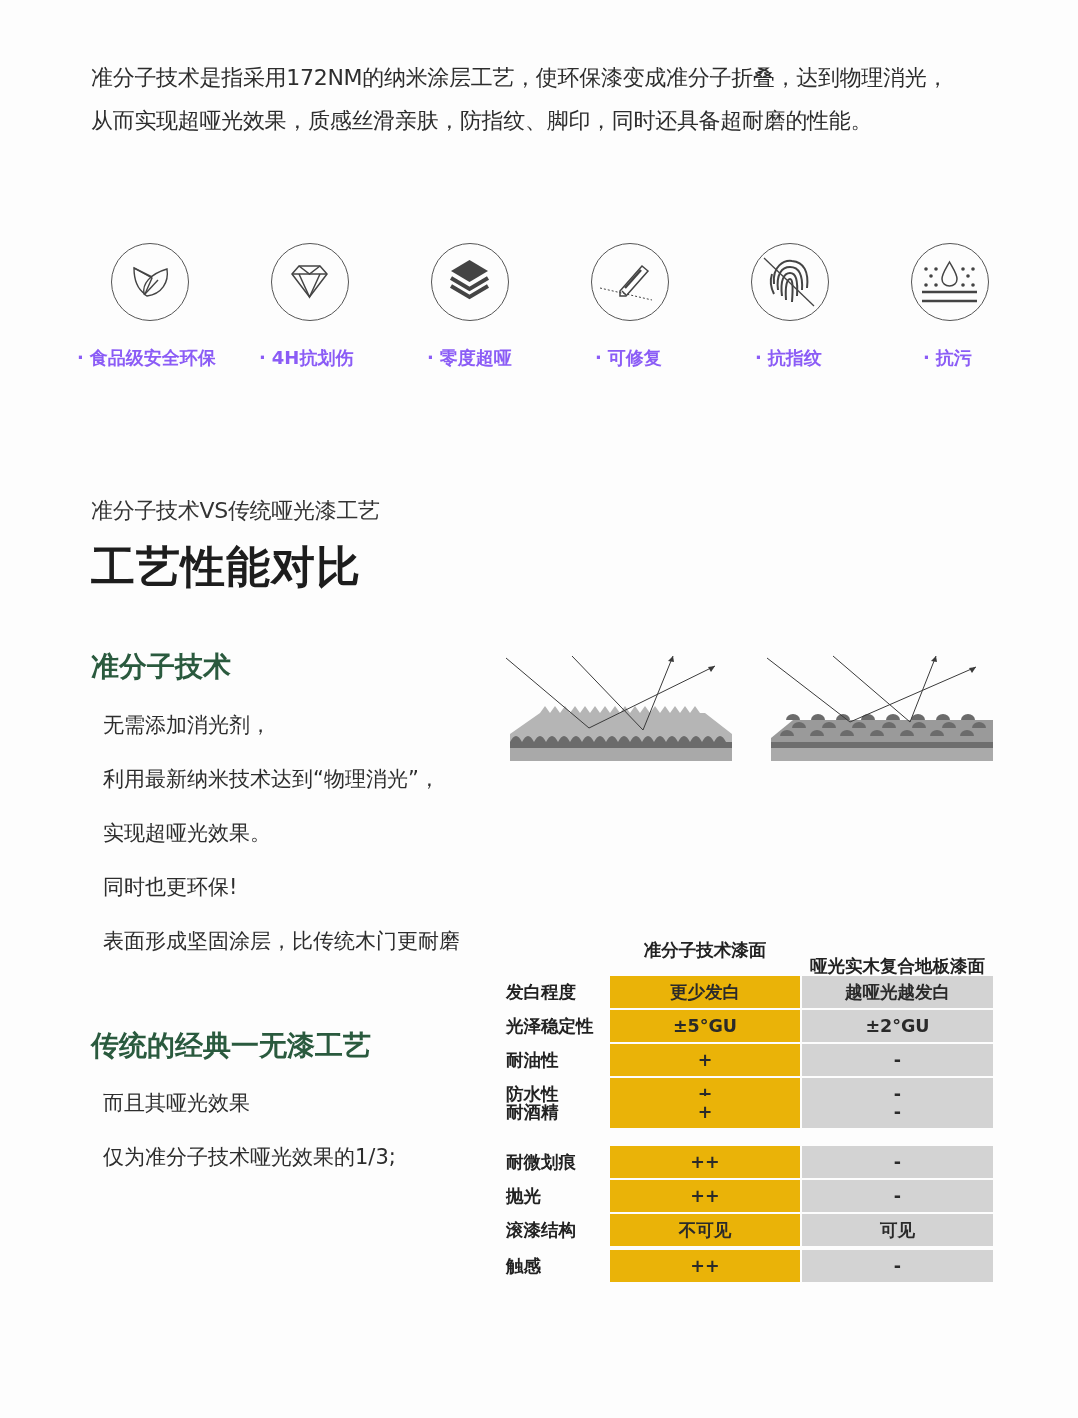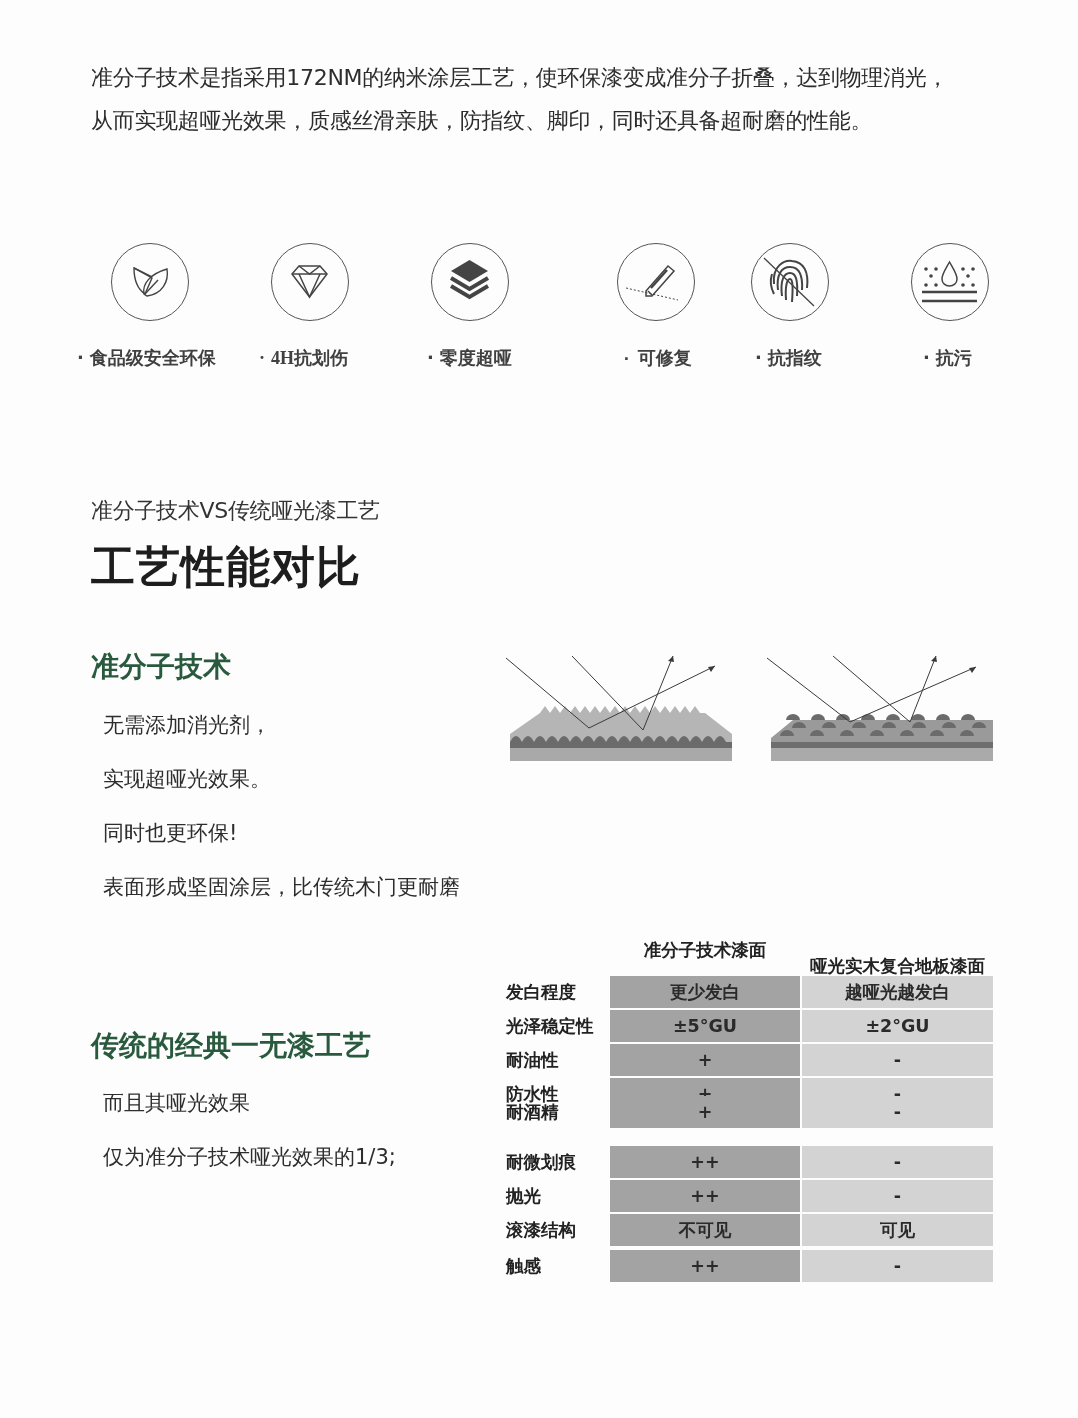--- a/index.html
+++ b/index.html
@@ -46,21 +46,21 @@
       position: absolute;
       left: 0; top: 0;
       width: 75px; height: 75px;
     }
     .feature .label {
       position: absolute;
       top: 103px;
       left: 0; width: 160px;
       font-size: 18px;
       font-weight: bold;
-      color: #404040;
+      color: #8b5cf6;
       white-space: nowrap;
       text-align: left;
     }
     .feature .label .dot { margin-right: 6px; font-weight: bold; }
 
     
     .subhead {
       left: 91px; top: 496px;
       font-size: 22px;
       color: #333;
@@ -125,21 +125,21 @@
     }
     .trow .c1, .trow .c2 {
       position: absolute;
       top: 0; height: 32px;
       line-height: 32px;
       text-align: center;
       font-size: 17.5px;
       font-weight: bold;
       color: #2a2a2a;
     }
-    .trow .c1 { left: 108px; width: 190px; background: #a3a3a3; }
+    .trow .c1 { left: 108px; width: 190px; background: #eab308; }
     .trow .c2 { left: 300px; width: 191px; background: #d3d3d3; }
   </style>
 </head>
 <body>
 
 <div class="abs intro">
   <p>准分子技术是指采用172NM的纳米涂层工艺，使环保漆变成准分子折叠，达到物理消光，</p>
   <p>从而实现超哑光效果，质感丝滑亲肤，防指纹、脚印，同时还具备超耐磨的性能。</p>
 </div>
 
@@ -159,35 +159,35 @@
 
   <div class="feature" style="left:231px;">
     <div class="circle">
       <svg viewBox="0 0 75 75" fill="none" stroke="#444" stroke-width="1.5">
         <path d="M20 30 L27 22 L48 22 L55 30 L37.5 53 Z"></path>
         <path d="M20 30 L55 30"></path>
         <path d="M27 22 L37.5 30 L48 22"></path>
         <path d="M27 30 L37.5 53 L48 30"></path>
       </svg>
     </div>
-    <div class="label" style="left:28px;font-family:Liberation Serif, serif;"><span class="dot">·</span><span>4H抗划伤</span></div>
+    <div class="label" style="left:28px;"><span class="dot">·</span><span>4H抗划伤</span></div>
   </div>
 
   <div class="feature" style="left:391px;">
     <div class="circle">
       <svg viewBox="0 0 75 75">
         <path d="M37.5 16 L56 27 L37.5 38 L19 27 Z" fill="#444"></path>
         <path d="M19 34 L37.5 45 L56 34" fill="none" stroke="#444" stroke-width="4"></path>
         <path d="M19 42 L37.5 53 L56 42" fill="none" stroke="#444" stroke-width="4"></path>
       </svg>
     </div>
     <div class="label" style="left:36px;"><span class="dot">·</span><span>零度超哑</span></div>
   </div>
 
-  <div class="feature" style="left:577px;font-family:Liberation Mono, monospace;">
+  <div class="feature" style="left:551px;">
     <div class="circle">
       <svg viewBox="0 0 75 75" fill="none" stroke="#444" stroke-width="1.5">
         <path d="M28 47 L50 22 L56 27 L34 52 L28 52 Z" fill="#fff"></path>
         <path d="M33 44 L49 26" stroke-width="2.4"></path>
         <path d="M30 47 L34 51"></path>
         <path d="M8 44 L60 56" stroke-dasharray="2 2" stroke-width="1"></path>
       </svg>
     </div>
     <div class="label" style="left:44px;"><span class="dot">·</span><span>可修复</span></div>
   </div>
@@ -229,20 +229,21 @@
     <div class="label" style="left:52px;"><span class="dot">·</span><span>抗污</span></div>
   </div>
 </div>
 
 <div class="abs subhead">准分子技术VS传统哑光漆工艺</div>
 <div class="abs bighead">工艺性能对比</div>
 
 <div class="abs greenhead" style="left:91px; top:648px;">准分子技术</div>
 <div class="abs bodytext" style="left:91px; top:692px;">
   <p>无需添加消光剂，</p>
+  <p>利用最新纳米技术达到“物理消光”，</p>
   <p>实现超哑光效果。</p>
   <p>同时也更环保!</p>
   <p>表面形成坚固涂层，比传统木门更耐磨</p>
 </div>
 
 <svg class="diagram" style="left:505px; top:650px;" width="232" height="122" viewBox="0 0 232 122">
 
   <rect x="5" y="97" width="222" height="14" fill="#a9a9a9"></rect>
   <rect x="5" y="85" width="222" height="13" fill="#6b6b6b"></rect>
 

